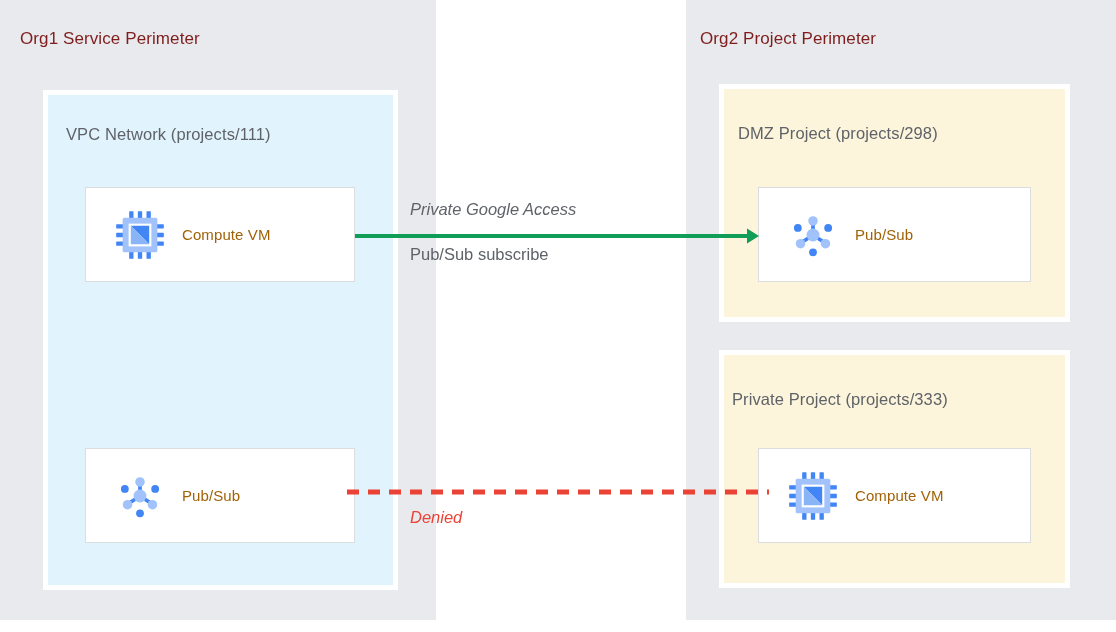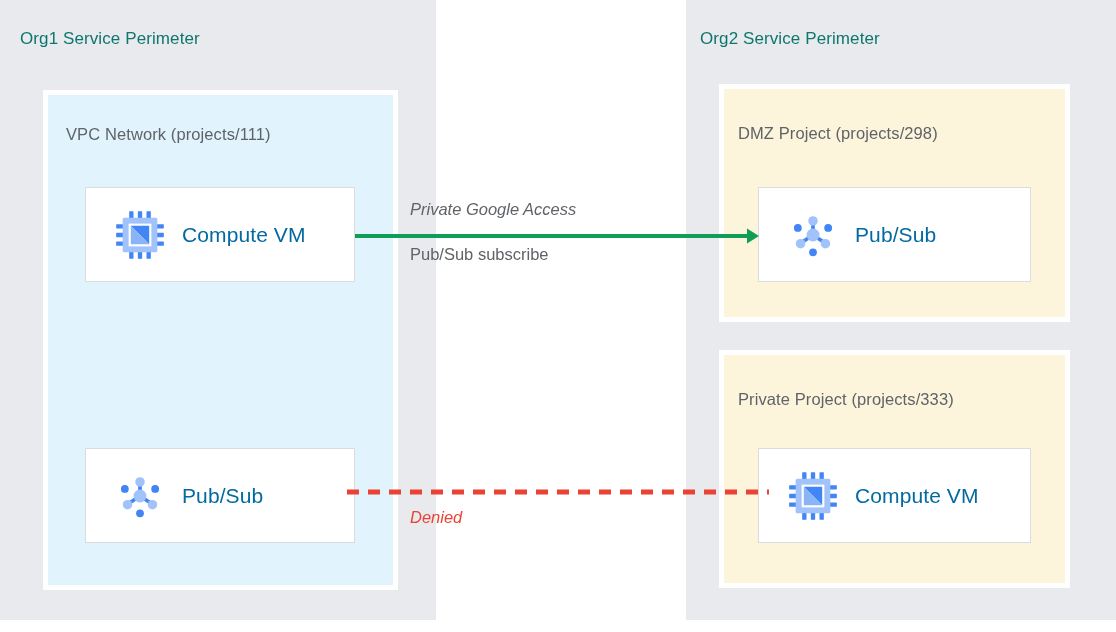--- a/index.html
+++ b/index.html
@@ -25,21 +25,21 @@
     position: absolute;
     background: #e8eaed;
   }
   #perimeter-org1 { left: 0px;   top: 0px; width: 436px; height: 620px; }
   #perimeter-org2 { left: 686px; top: 0px; width: 430px; height: 620px; }
 
   .perimeter-title {
     position: absolute;
     top: 29px;
     font-size: 17px;
-    color: #0f766e;
+    color: #7f1d1d;
     letter-spacing: 0.1px;
     white-space: nowrap;
   }
   #perimeter-org1 .perimeter-title { left: 20px; }
   #perimeter-org2 .perimeter-title { left: 14px; }
 
   
   .zone {
     position: absolute;
     border: 5px solid #ffffff;
@@ -55,42 +55,42 @@
   }
   .zone-vpc    { background: #e1f3fd; }
   .zone-yellow { background: #fcf5dc; }
 
   #zone-vpc     { left: 43px;  top: 90px;  width: 355px; height: 500px; }
   #zone-dmz     { left: 719px; top: 84px;  width: 351px; height: 238px; }
   #zone-private { left: 719px; top: 350px; width: 351px; height: 238px; }
 
   #zone-vpc .zone-title     { left: 18px; top: 30px; }
   #zone-dmz .zone-title     { left: 14px; top: 35px; }
-  #zone-private .zone-title { left: 14px; top: 35px; }
+  #zone-private .zone-title { left: 8px; top: 35px; }
 
   
   .card {
     position: absolute;
     background: #ffffff;
     border: 1px solid #dadce0;
     box-sizing: border-box;
     display: flex;
     align-items: center;
   }
   .card-icon {
     width: 52px;
     height: 52px;
     margin-left: 28px;
     flex: 0 0 auto;
     display: block;
   }
   .card-label {
     margin-left: 16px;
-    font-size: 21px;
-    color: #0369a1;
+    font-size: 15px;
+    color: #a16207;
     white-space: nowrap;
     letter-spacing: 0.1px;
   }
 
   #card-vm-left  { left: 85px;  top: 187px; width: 270px; height: 95px; }
   #card-ps-left  { left: 85px;  top: 448px; width: 270px; height: 95px; }
   #card-ps-right { left: 758px; top: 187px; width: 273px; height: 95px; }
   #card-vm-right { left: 758px; top: 448px; width: 273px; height: 95px; }
 
   
@@ -188,21 +188,21 @@
       <circle cx="12.5" cy="32" r="4.4" fill="#a1c2fa"></circle>
       <circle cx="35.5" cy="32" r="4.4" fill="#a1c2fa"></circle>
       <circle cx="10" cy="17.5" r="3.6" fill="#4285f4"></circle>
       <circle cx="38" cy="17.5" r="3.6" fill="#4285f4"></circle>
       <circle cx="24" cy="40" r="3.6" fill="#4285f4"></circle>
     </svg>
     <div class="card-label">Pub/Sub</div>
   </div>
 
   <div class="perimeter" id="perimeter-org2">
-    <div class="perimeter-title">Org2 Service Perimeter</div>
+    <div class="perimeter-title">Org2 Project Perimeter</div>
   </div>
 
   <div class="zone zone-yellow" id="zone-dmz">
     <div class="zone-title">DMZ Project (projects/298)</div>
   </div>
 
   <div class="zone zone-yellow" id="zone-private">
     <div class="zone-title">Private Project (projects/333)</div>
   </div>
 

